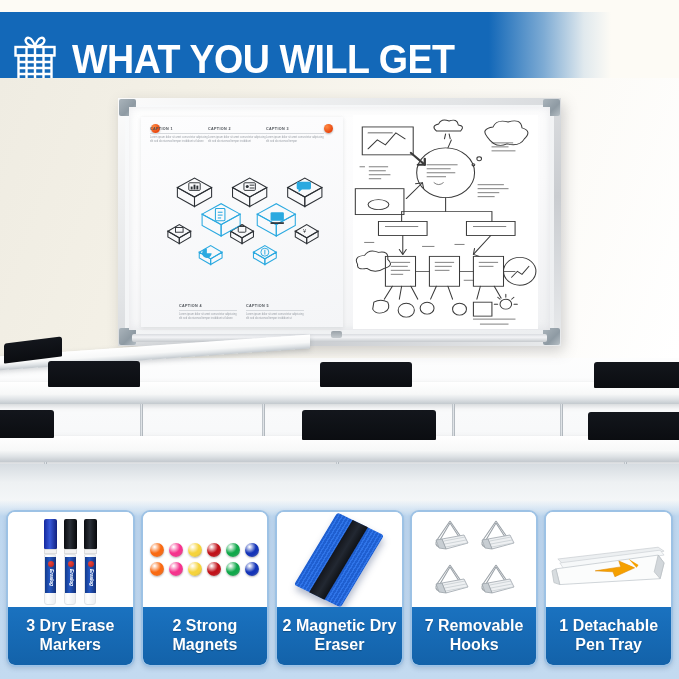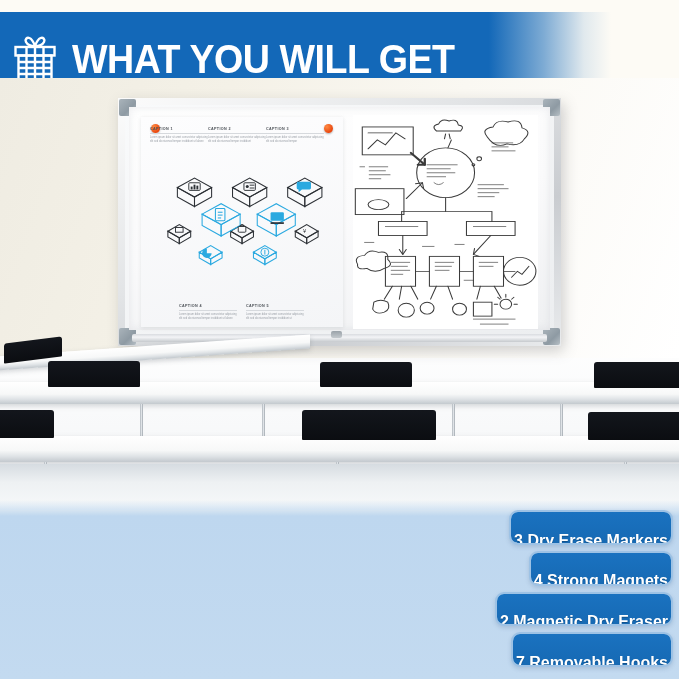--- a/index.html
+++ b/index.html
@@ -122,23 +122,22 @@
   .leg { position: absolute; background: linear-gradient(to right,#aeb5bb,#dfe3e7,#9da5ac); }
   .floor {
     position: absolute; left: 0; bottom: 0; width: 679px; height: 46px;
     background: linear-gradient(to bottom, #d6dce1, #eef1f3 40%, #f7f9fa);
   }
 
   
   .strip {
     position: absolute; left: 0; bottom: 0; width: 679px; height: 179px;
     background: linear-gradient(to bottom, rgba(188,214,238,0) 0%, #bed7ef 9%, #c3daf0 100%);
-    display: flex; align-items: flex-end; gap: 6px;
+    display: flex; align-items: flex-start; gap: 6px;
     padding: 10px 6px 12px 6px;
-    flex-direction: column;
   }
   .card {
     flex: 1 1 0; height: 157px;
     background: #ffffff;
     border: 2px solid #9dc2e5;
     border-radius: 9px;
     display: flex; flex-direction: column;
     overflow: hidden;
     box-shadow: 0 2px 4px rgba(60,90,130,.2);
   }
@@ -520,21 +519,21 @@
             <span class="magnet" style="background: radial-gradient(circle at 33% 28%, rgb(255, 255, 255) 2%, rgb(17, 168, 75) 46%, rgb(17, 168, 75) 62%, rgba(0, 0, 0, 0.42) 118%); box-shadow: rgba(0, 0, 0, 0.28) 0px 1px 2px;"></span>
             <span class="magnet" style="background: radial-gradient(circle at 33% 28%, rgb(255, 255, 255) 2%, rgb(20, 52, 184) 46%, rgb(20, 52, 184) 62%, rgba(0, 0, 0, 0.42) 118%); box-shadow: rgba(0, 0, 0, 0.28) 0px 1px 2px;"></span>
             <span class="magnet" style="background: radial-gradient(circle at 33% 28%, rgb(255, 255, 255) 2%, rgb(249, 106, 18) 46%, rgb(249, 106, 18) 62%, rgba(0, 0, 0, 0.42) 118%); box-shadow: rgba(0, 0, 0, 0.28) 0px 1px 2px;"></span>
             <span class="magnet" style="background: radial-gradient(circle at 33% 28%, rgb(255, 255, 255) 2%, rgb(245, 51, 141) 46%, rgb(245, 51, 141) 62%, rgba(0, 0, 0, 0.42) 118%); box-shadow: rgba(0, 0, 0, 0.28) 0px 1px 2px;"></span>
             <span class="magnet" style="background: radial-gradient(circle at 33% 28%, rgb(255, 255, 255) 2%, rgb(245, 211, 60) 46%, rgb(245, 211, 60) 62%, rgba(0, 0, 0, 0.42) 118%); box-shadow: rgba(0, 0, 0, 0.28) 0px 1px 2px;"></span>
             <span class="magnet" style="background: radial-gradient(circle at 33% 28%, rgb(255, 255, 255) 2%, rgb(193, 19, 27) 46%, rgb(193, 19, 27) 62%, rgba(0, 0, 0, 0.42) 118%); box-shadow: rgba(0, 0, 0, 0.28) 0px 1px 2px;"></span>
             <span class="magnet" style="background: radial-gradient(circle at 33% 28%, rgb(255, 255, 255) 2%, rgb(17, 168, 75) 46%, rgb(17, 168, 75) 62%, rgba(0, 0, 0, 0.42) 118%); box-shadow: rgba(0, 0, 0, 0.28) 0px 1px 2px;"></span>
             <span class="magnet" style="background: radial-gradient(circle at 33% 28%, rgb(255, 255, 255) 2%, rgb(20, 52, 184) 46%, rgb(20, 52, 184) 62%, rgba(0, 0, 0, 0.42) 118%); box-shadow: rgba(0, 0, 0, 0.28) 0px 1px 2px;"></span>
           </div>
       </div>
-      <div class="card-label">4 Strong Magnets</div>
+      <div class="card-label">2 Strong Magnets</div>
     </div>
 
     <div class="card">
       <div class="card-img">
         <div class="eraser-wrap">
           <div class="eraser">
             <div class="eraser-strap"></div>
           </div>
         </div>
       </div>
@@ -590,15 +589,34 @@
                 <path d="M12 22 L16 32 L9 31 L6 23 Z" fill="#c8ced3" stroke="#9ba2a8" stroke-width="0.8"></path>
                 <g stroke="#c2c8cd" stroke-width="0.7">
                   <path d="M14 24 L35 20 M15 27 L36 23 M16 30 L37 26"></path>
                 </g>
               </svg></span>
           </div>
       </div>
       <div class="card-label">7 Removable Hooks</div>
     </div>
 
+    <div class="card">
+      <div class="card-img">
+        <div class="tray-wrap">
+          <svg viewBox="0 0 120 70" width="118" height="70">
+            <g>
+              <path d="M8 34 L110 22 L116 26 L14 40 Z" fill="#eceff1" stroke="#c7ccd1" stroke-width="0.7"></path>
+              <path d="M10 38 L112 25 L116 30 L14 44 Z" fill="#f6f8f9" stroke="#cdd2d6" stroke-width="0.7"></path>
+              <path d="M6 44 L110 30 L116 38 L112 54 L10 60 Z" fill="#fbfcfc" stroke="#c3c9ce" stroke-width="0.8"></path>
+              <path d="M6 44 L10 60 L4 58 L2 46 Z" fill="#d7dcdf" stroke="#b7bdc2" stroke-width="0.7"></path>
+              <path d="M110 30 L116 38 L112 54 L106 47 Z" fill="#d2d7db" stroke="#b7bdc2" stroke-width="0.7"></path>
+              <path d="M46 46 L72 42 L70 36 L86 43 L66 52 L64 47 Z" fill="#f5a000" stroke="#e08a00" stroke-width="0.6"></path>
+              <path d="M74 38 L84 42 L82 45 Z" fill="#f5a000"></path>
+              <path d="M80 34 L90 40 L88 43 Z" fill="#f5a000"></path>
+            </g>
+          </svg>
+        </div>
+      </div>
+      <div class="card-label">1 Detachable Pen Tray</div>
+    </div>
 
   </div>
 </div>
 
 </body></html>

